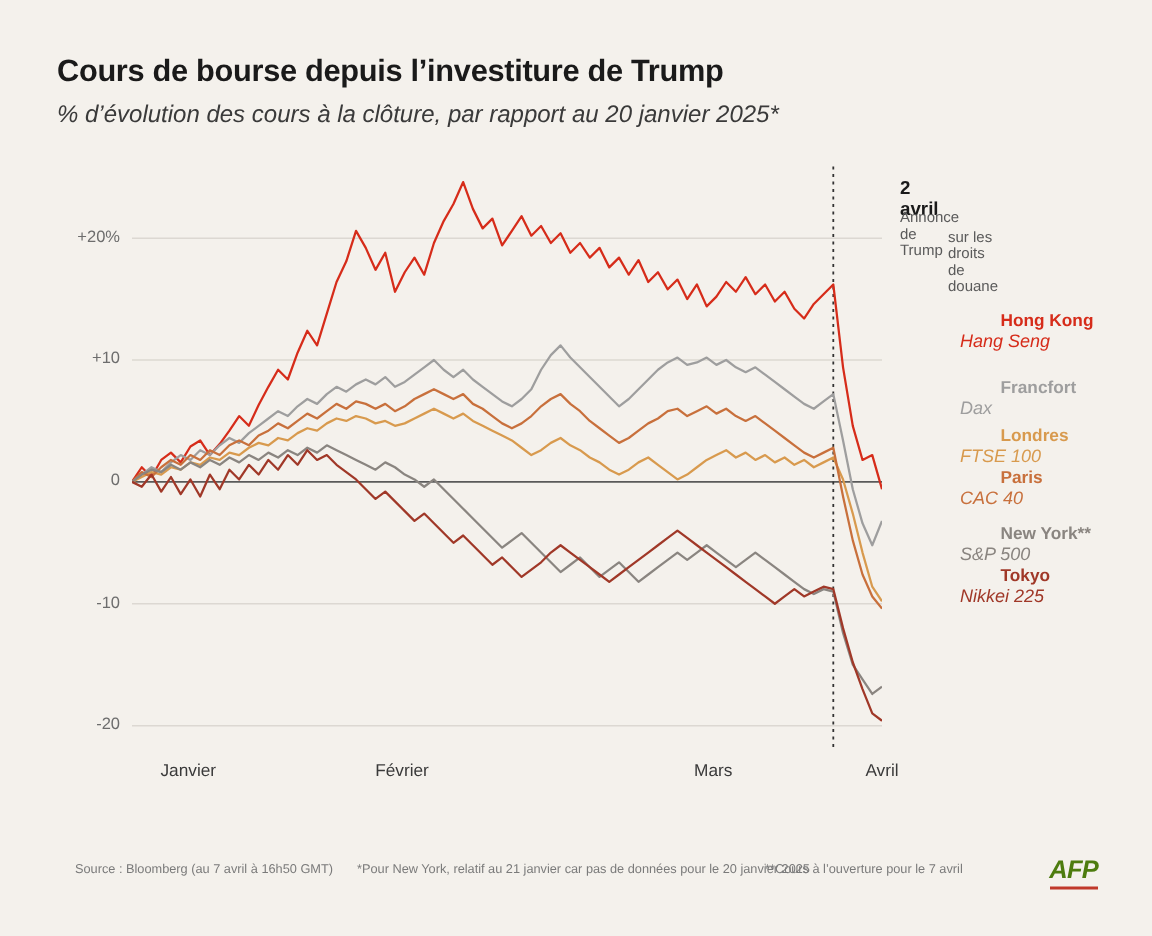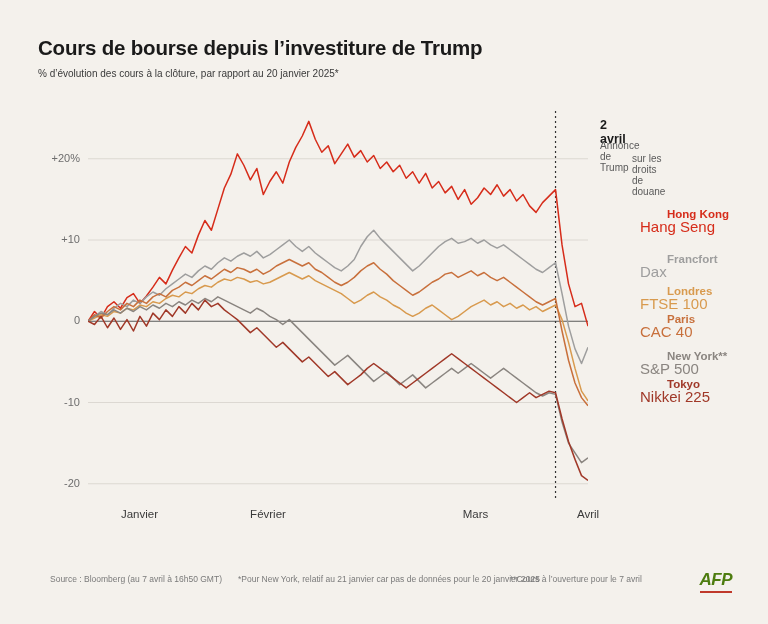--- a/index.html
+++ b/index.html
@@ -13,21 +13,21 @@
   }
   .page{position:relative;width:768px;height:624px;}
 
   .title{
     position:absolute;left:38px;top:36px;
     font-size:20.5px;font-weight:bold;color:#1a1a1a;
     letter-spacing:-0.2px;
   }
   .subtitle{
     position:absolute;left:38px;top:68px;
-    font-size:10px;color:#3a3a3a;
+    font-size:16px;color:#3a3a3a;font-style:italic;
   }
 
   .plot{
     position:absolute;left:88px;top:110px;
     width:500px;height:390px;
   }
   .plot-svg{position:absolute;left:0;top:0;}
 
   .ylabels{position:absolute;left:0;top:110px;width:86px;height:390px;}
   .ylabel{
@@ -54,21 +54,21 @@
     font-size:10px;color:#5a5a5a;
   }
   .anno-l2{
     position:absolute;left:632px;top:153px;
     font-size:10px;color:#5a5a5a;
   }
 
   .legend{position:absolute;left:640px;top:110px;width:128px;height:400px;}
   .leg{position:absolute;left:0;white-space:nowrap;}
   .leg .nm{font-size:11.5px;font-weight:bold;display:block;line-height:13px;padding-left:27px;}
-  .leg .idx{font-size:15px;display:block;line-height:12px;}
+  .leg .idx{font-size:12px;display:block;line-height:12px;font-style:italic;}
 
   .footer{position:absolute;left:0;top:566px;width:768px;height:30px;margin-left:12px;}
   .fnote{position:absolute;font-size:8.5px;color:#7a7a7a;white-space:nowrap;}
   .f1{left:38px;top:8px;}
   .f2{left:226px;top:8px;}
   .f3{left:498px;top:8px;}
 
   .afp{
     position:absolute;right:36px;top:570px;
     font-size:17px;font-weight:bold;font-style:italic;
@@ -105,21 +105,21 @@
         <path d="M0.00 211.25 L6.49 201.50 L12.99 208.00 L19.48 196.63 L25.97 191.75 L32.47 198.25 L38.96 187.69 L45.45 183.63 L51.95 193.38 L58.44 186.06 L64.94 177.13 L71.43 167.38 L77.92 173.88 L84.42 160.06 L90.91 147.88 L97.40 136.50 L103.90 143.00 L110.39 125.13 L116.88 110.50 L123.38 120.25 L129.87 99.13 L136.36 78.00 L142.86 64.19 L149.35 43.88 L155.84 55.25 L162.34 69.88 L168.83 58.50 L175.32 84.50 L181.82 71.50 L188.31 61.75 L194.81 73.13 L201.30 52.00 L207.79 37.38 L214.29 26.00 L220.78 11.38 L227.27 29.25 L233.77 42.25 L240.26 35.75 L246.75 53.63 L253.25 43.88 L259.74 34.13 L266.23 47.12 L272.73 40.63 L279.22 52.00 L285.71 45.50 L292.21 58.50 L298.70 52.00 L305.19 61.75 L311.69 55.25 L318.18 68.25 L324.68 61.75 L331.17 73.13 L337.66 63.38 L344.16 78.00 L350.65 71.50 L357.14 82.88 L363.64 76.38 L370.13 89.38 L376.62 79.63 L383.12 94.25 L389.61 87.75 L396.10 78.00 L402.60 84.50 L409.09 74.75 L415.58 86.13 L422.08 79.63 L428.57 91.00 L435.06 84.50 L441.56 95.87 L448.05 102.38 L454.55 92.63 L461.04 86.13 L467.53 79.63 L474.03 134.88 L480.52 173.88 L487.01 196.63 L493.51 193.38 L500.00 216.13" fill="none" stroke="#d62c1a" stroke-width="1.5" stroke-linejoin="round"></path>
         <path d="M0.00 211.25 L6.49 206.37 L12.99 201.50 L19.48 204.75 L25.97 198.25 L32.47 193.38 L38.96 196.63 L45.45 190.12 L51.95 193.38 L58.44 186.87 L64.94 182.00 L71.43 185.25 L77.92 178.75 L84.42 173.88 L90.91 169.00 L97.40 164.12 L103.90 167.38 L110.39 160.88 L116.88 156.00 L123.38 159.25 L129.87 152.75 L136.36 147.88 L142.86 151.13 L149.35 146.25 L155.84 143.00 L162.34 146.25 L168.83 141.37 L175.32 147.88 L181.82 144.63 L188.31 139.75 L194.81 134.88 L201.30 130.00 L207.79 136.50 L214.29 141.37 L220.78 136.50 L227.27 143.00 L233.77 147.88 L240.26 152.75 L246.75 157.63 L253.25 160.88 L259.74 156.00 L266.23 149.50 L272.73 136.50 L279.22 126.75 L285.71 120.25 L292.21 128.38 L298.70 134.88 L305.19 141.37 L311.69 147.88 L318.18 154.38 L324.68 160.88 L331.17 156.00 L337.66 149.50 L344.16 143.00 L350.65 136.50 L357.14 131.63 L363.64 128.38 L370.13 133.25 L376.62 131.63 L383.12 128.38 L389.61 133.25 L396.10 130.00 L402.60 134.88 L409.09 138.12 L415.58 134.88 L422.08 139.75 L428.57 144.63 L435.06 149.50 L441.56 154.38 L448.05 159.25 L454.55 162.50 L461.04 157.63 L467.53 152.75 L474.03 183.63 L480.52 216.13 L487.01 238.88 L493.51 253.50 L500.00 237.25" fill="none" stroke="#9e9e9e" stroke-width="1.5" stroke-linejoin="round"></path>
         <path d="M0.00 211.25 L6.49 208.00 L12.99 204.75 L19.48 206.37 L25.97 201.50 L32.47 203.13 L38.96 198.25 L45.45 199.88 L51.95 195.00 L58.44 196.63 L64.94 191.75 L71.43 193.38 L77.92 188.50 L84.42 185.25 L90.91 186.87 L97.40 182.00 L103.90 183.63 L110.39 178.75 L116.88 175.50 L123.38 177.13 L129.87 172.25 L136.36 169.00 L142.86 170.63 L149.35 167.38 L155.84 169.00 L162.34 172.25 L168.83 170.63 L175.32 173.88 L181.82 172.25 L188.31 169.00 L194.81 165.75 L201.30 162.50 L207.79 165.75 L214.29 169.00 L220.78 165.75 L227.27 170.63 L233.77 173.88 L240.26 177.13 L246.75 180.38 L253.25 183.63 L259.74 188.50 L266.23 193.38 L272.73 190.12 L279.22 185.25 L285.71 182.00 L292.21 186.87 L298.70 190.12 L305.19 195.00 L311.69 198.25 L318.18 203.13 L324.68 206.37 L331.17 203.13 L337.66 198.25 L344.16 195.00 L350.65 199.88 L357.14 204.75 L363.64 209.63 L370.13 206.37 L376.62 201.50 L383.12 196.63 L389.61 193.38 L396.10 190.12 L402.60 195.00 L409.09 191.75 L415.58 196.63 L422.08 193.38 L428.57 198.25 L435.06 195.00 L441.56 199.88 L448.05 196.63 L454.55 201.50 L461.04 198.25 L467.53 195.00 L474.03 209.63 L480.52 232.38 L487.01 258.38 L493.51 281.13 L500.00 290.88" fill="none" stroke="#d89a4e" stroke-width="1.5" stroke-linejoin="round"></path>
         <path d="M0.00 211.25 L6.49 204.75 L12.99 208.00 L19.48 201.50 L25.97 196.63 L32.47 199.88 L38.96 193.38 L45.45 196.63 L51.95 190.12 L58.44 193.38 L64.94 186.87 L71.43 183.63 L77.92 186.87 L84.42 180.38 L90.91 177.13 L97.40 172.25 L103.90 175.50 L110.39 170.63 L116.88 165.75 L123.38 169.00 L129.87 164.12 L136.36 159.25 L142.86 162.50 L149.35 157.63 L155.84 159.25 L162.34 162.50 L168.83 159.25 L175.32 164.12 L181.82 160.88 L188.31 156.00 L194.81 152.75 L201.30 149.50 L207.79 152.75 L214.29 156.00 L220.78 152.75 L227.27 159.25 L233.77 162.50 L240.26 167.38 L246.75 172.25 L253.25 175.50 L259.74 172.25 L266.23 167.38 L272.73 160.88 L279.22 156.00 L285.71 152.75 L292.21 159.25 L298.70 164.12 L305.19 170.63 L311.69 175.50 L318.18 180.38 L324.68 185.25 L331.17 182.00 L337.66 177.13 L344.16 172.25 L350.65 169.00 L357.14 164.12 L363.64 162.50 L370.13 167.38 L376.62 164.12 L383.12 160.88 L389.61 165.75 L396.10 162.50 L402.60 167.38 L409.09 170.63 L415.58 167.38 L422.08 172.25 L428.57 177.13 L435.06 182.00 L441.56 186.87 L448.05 191.75 L454.55 195.00 L461.04 191.75 L467.53 188.50 L474.03 221.00 L480.52 250.25 L487.01 273.00 L493.51 287.63 L500.00 295.75" fill="none" stroke="#c8703c" stroke-width="1.5" stroke-linejoin="round"></path>
         <path d="M0.00 211.25 L6.49 206.37 L12.99 203.13 L19.48 204.75 L25.97 199.88 L32.47 203.13 L38.96 198.25 L45.45 201.50 L51.95 196.63 L58.44 199.88 L64.94 195.00 L71.43 198.25 L77.92 193.38 L84.42 196.63 L90.91 191.75 L97.40 195.00 L103.90 190.12 L110.39 193.38 L116.88 188.50 L123.38 191.75 L129.87 186.87 L136.36 190.12 L142.86 193.38 L149.35 196.63 L155.84 199.88 L162.34 203.13 L168.83 198.25 L175.32 201.50 L181.82 206.37 L188.31 209.63 L194.81 214.50 L201.30 209.63 L207.79 216.13 L214.29 222.63 L220.78 229.13 L227.27 235.63 L233.77 242.13 L240.26 248.63 L246.75 255.12 L253.25 250.25 L259.74 245.38 L266.23 251.88 L272.73 258.38 L279.22 264.88 L285.71 271.38 L292.21 266.50 L298.70 261.63 L305.19 268.13 L311.69 274.63 L318.18 269.75 L324.68 264.88 L331.17 271.38 L337.66 277.88 L344.16 273.00 L350.65 268.13 L357.14 263.25 L363.64 258.38 L370.13 263.25 L376.62 258.38 L383.12 253.50 L389.61 258.38 L396.10 263.25 L402.60 268.13 L409.09 263.25 L415.58 258.38 L422.08 263.25 L428.57 268.13 L435.06 273.00 L441.56 277.88 L448.05 282.75 L454.55 286.00 L461.04 282.75 L467.53 284.38 L474.03 312.00 L480.52 333.13 L487.01 342.88 L493.51 352.63 L500.00 347.75" fill="none" stroke="#8a8580" stroke-width="1.5" stroke-linejoin="round"></path>
         <path d="M0.00 211.25 L6.49 214.50 L12.99 206.37 L19.48 217.75 L25.97 208.00 L32.47 219.38 L38.96 209.63 L45.45 221.00 L51.95 206.37 L58.44 216.13 L64.94 203.13 L71.43 209.63 L77.92 199.88 L84.42 206.37 L90.91 196.63 L97.40 203.13 L103.90 193.38 L110.39 199.88 L116.88 190.12 L123.38 196.63 L129.87 193.38 L136.36 199.88 L142.86 204.75 L149.35 209.63 L155.84 216.13 L162.34 222.63 L168.83 217.75 L175.32 224.25 L181.82 230.75 L188.31 237.25 L194.81 232.38 L201.30 238.88 L207.79 245.38 L214.29 251.88 L220.78 247.00 L227.27 253.50 L233.77 260.00 L240.26 266.50 L246.75 261.63 L253.25 268.13 L259.74 274.63 L266.23 269.75 L272.73 264.88 L279.22 258.38 L285.71 253.50 L292.21 258.38 L298.70 263.25 L305.19 268.13 L311.69 273.00 L318.18 277.88 L324.68 273.00 L331.17 268.13 L337.66 263.25 L344.16 258.38 L350.65 253.50 L357.14 248.63 L363.64 243.75 L370.13 248.63 L376.62 253.50 L383.12 258.38 L389.61 263.25 L396.10 268.13 L402.60 273.00 L409.09 277.88 L415.58 282.75 L422.08 287.63 L428.57 292.50 L435.06 287.63 L441.56 282.75 L448.05 287.63 L454.55 284.38 L461.04 281.13 L467.53 282.75 L474.03 308.75 L480.52 331.50 L487.01 349.38 L493.51 365.63 L500.00 370.50" fill="none" stroke="#a03828" stroke-width="1.5" stroke-linejoin="round"></path>
       </svg>
   </div>
 
   <div class="xlabels">
-      <div class="xlabel" style="left: 37.5px; top: 0px; margin-left: 14px;">Janvier</div>
+      <div class="xlabel" style="left: 37.5px; top: 0px;">Janvier</div>
       <div class="xlabel" style="left: 180px; top: 0px;">Février</div>
       <div class="xlabel" style="left: 387.5px; top: 0px;">Mars</div>
       <div class="xlabel" style="left: 500px; top: 0px;">Avril</div>
     </div>
 
   <div class="anno">
     <div class="anno-date">2 avril</div>
     <div class="anno-l1">Annonce de Trump</div>
     <div class="anno-l2">sur les droits de douane</div>
   </div>

